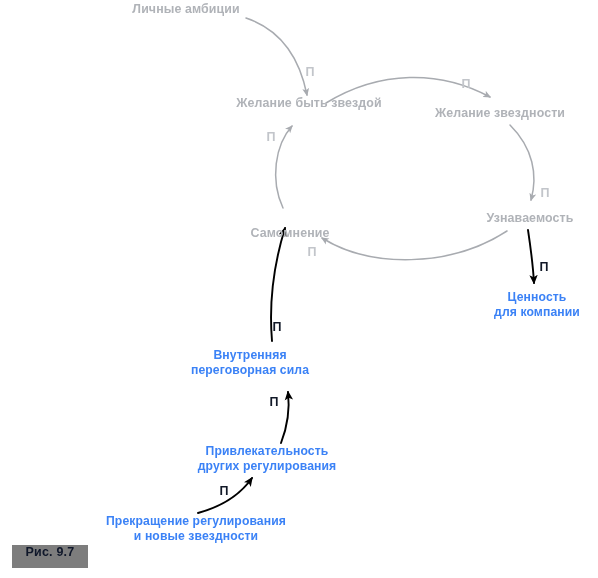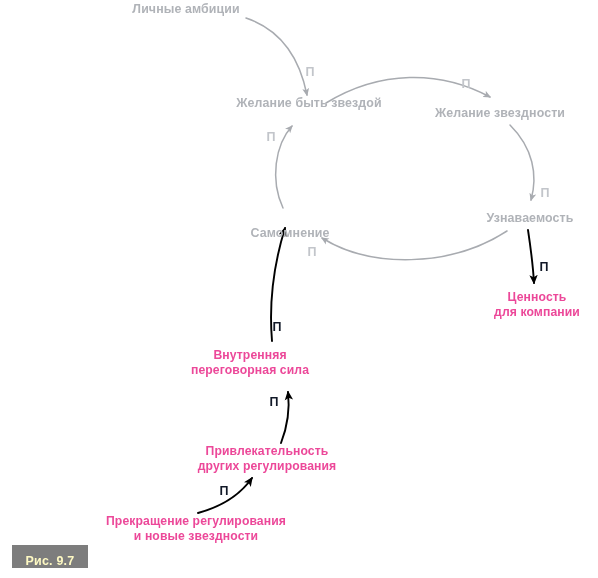--- a/index.html
+++ b/index.html
@@ -37,21 +37,21 @@
     white-space: pre;
     letter-spacing: 0.1px;
     transform: translate(-50%, -50%);
     pointer-events: none;
   }
   .node-gray {
     color: #b0b3b8;
     font-size: 12.4px;
   }
   .node-dark {
-    color: #ec4899;
+    color: #3b82f6;
     font-size: 12.2px;
   }
   .edge-label {
     position: absolute;
     font-weight: bold;
     transform: translate(-50%, -50%);
     white-space: pre;
   }
   .edge-label-gray {
     color: #c2c5ca;
@@ -61,25 +61,25 @@
     color: #111827;
     font-size: 12.5px;
   }
   #figure-caption {
     position: absolute;
     left: 12px;
     top: 545px;
     width: 76px;
     height: 23px;
     background: #7d7d7d;
-    color: #fef9c3;
+    color: #0f172a;
     font-size: 12.5px;
     font-weight: bold;
     display: flex;
-    align-items: flex-end;
+    align-items: flex-start;
     justify-content: center;
     letter-spacing: 0.2px;
   }
 </style>
 </head>
 <body>
 
 <div id="diagram-root">
 
   <svg class="layer" id="edge-layer" viewBox="0 0 598 578" xmlns="http://www.w3.org/2000/svg">

